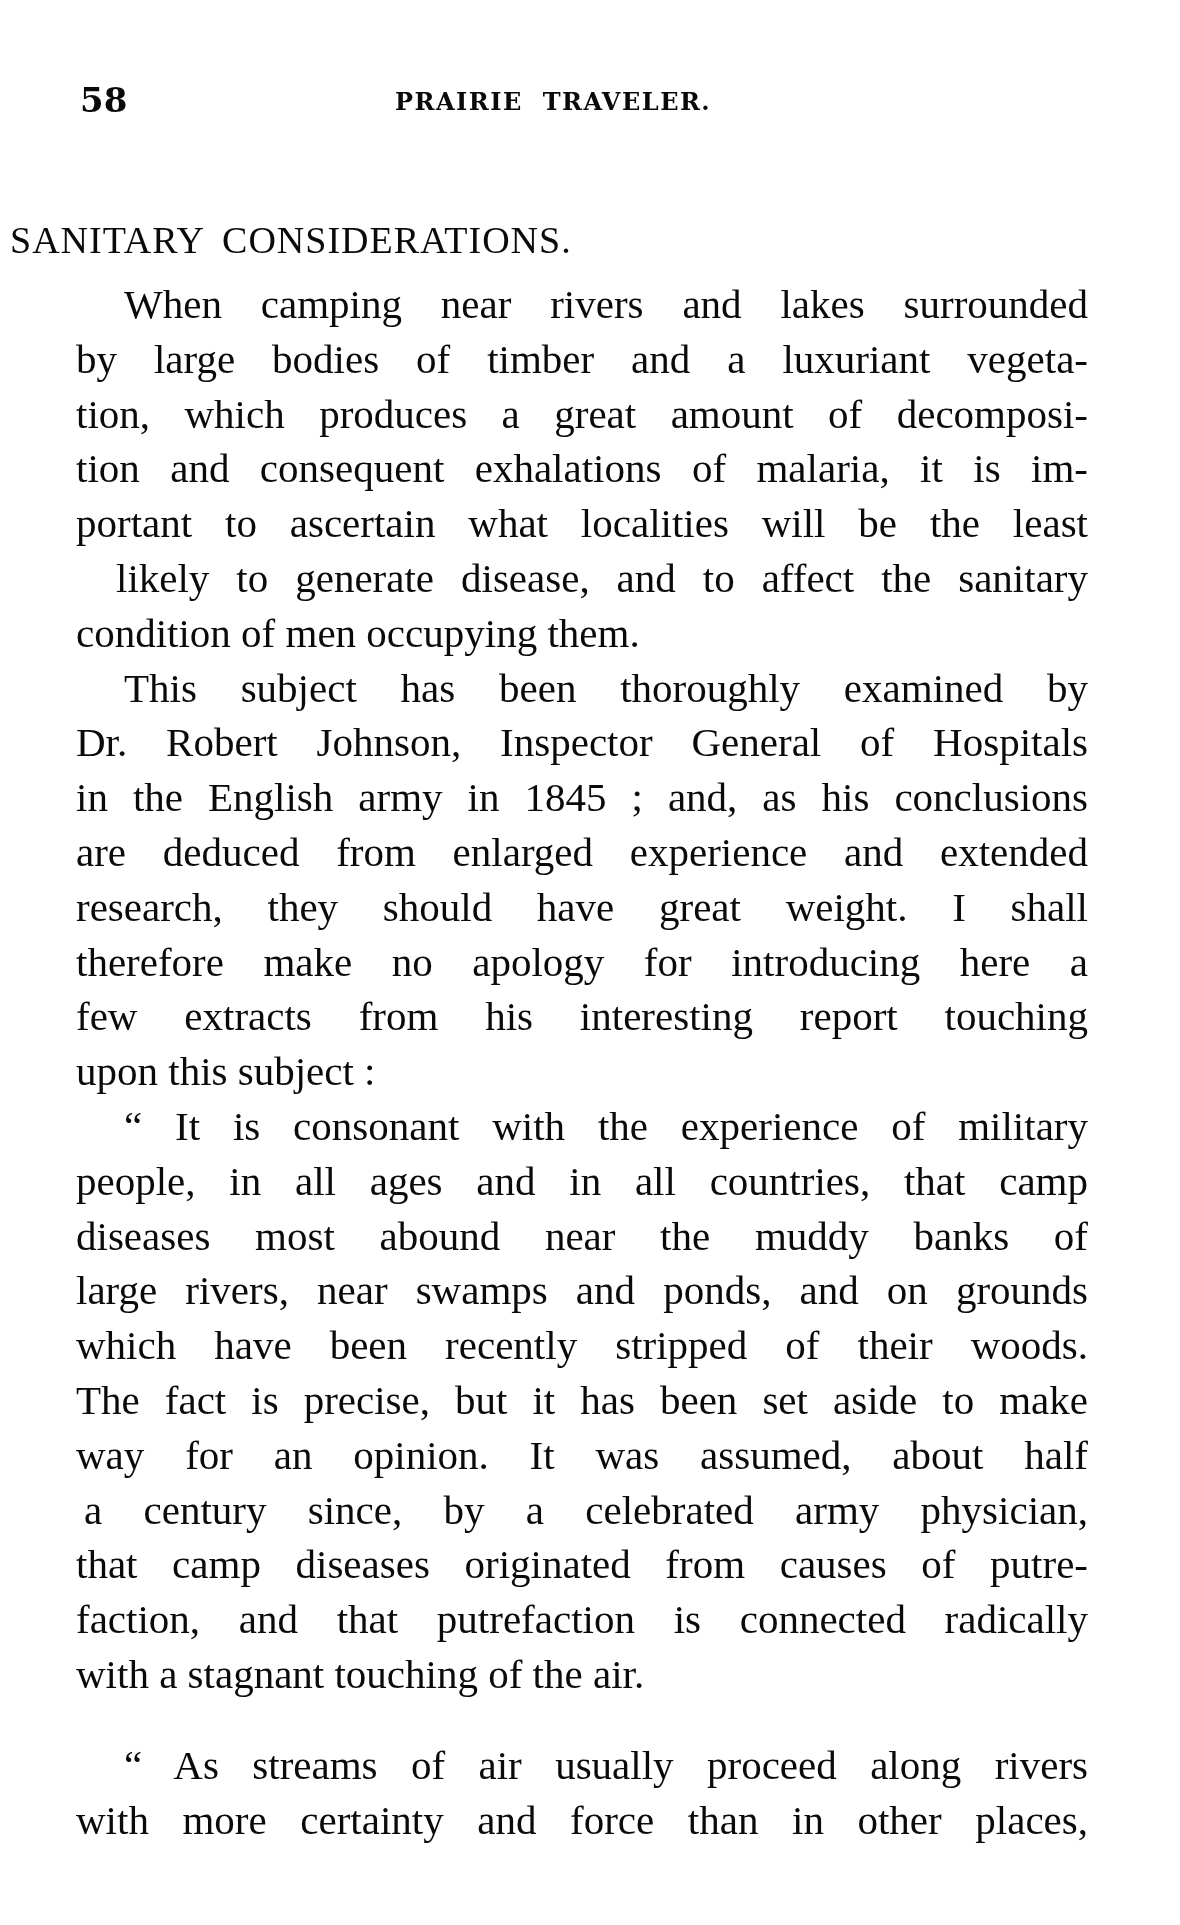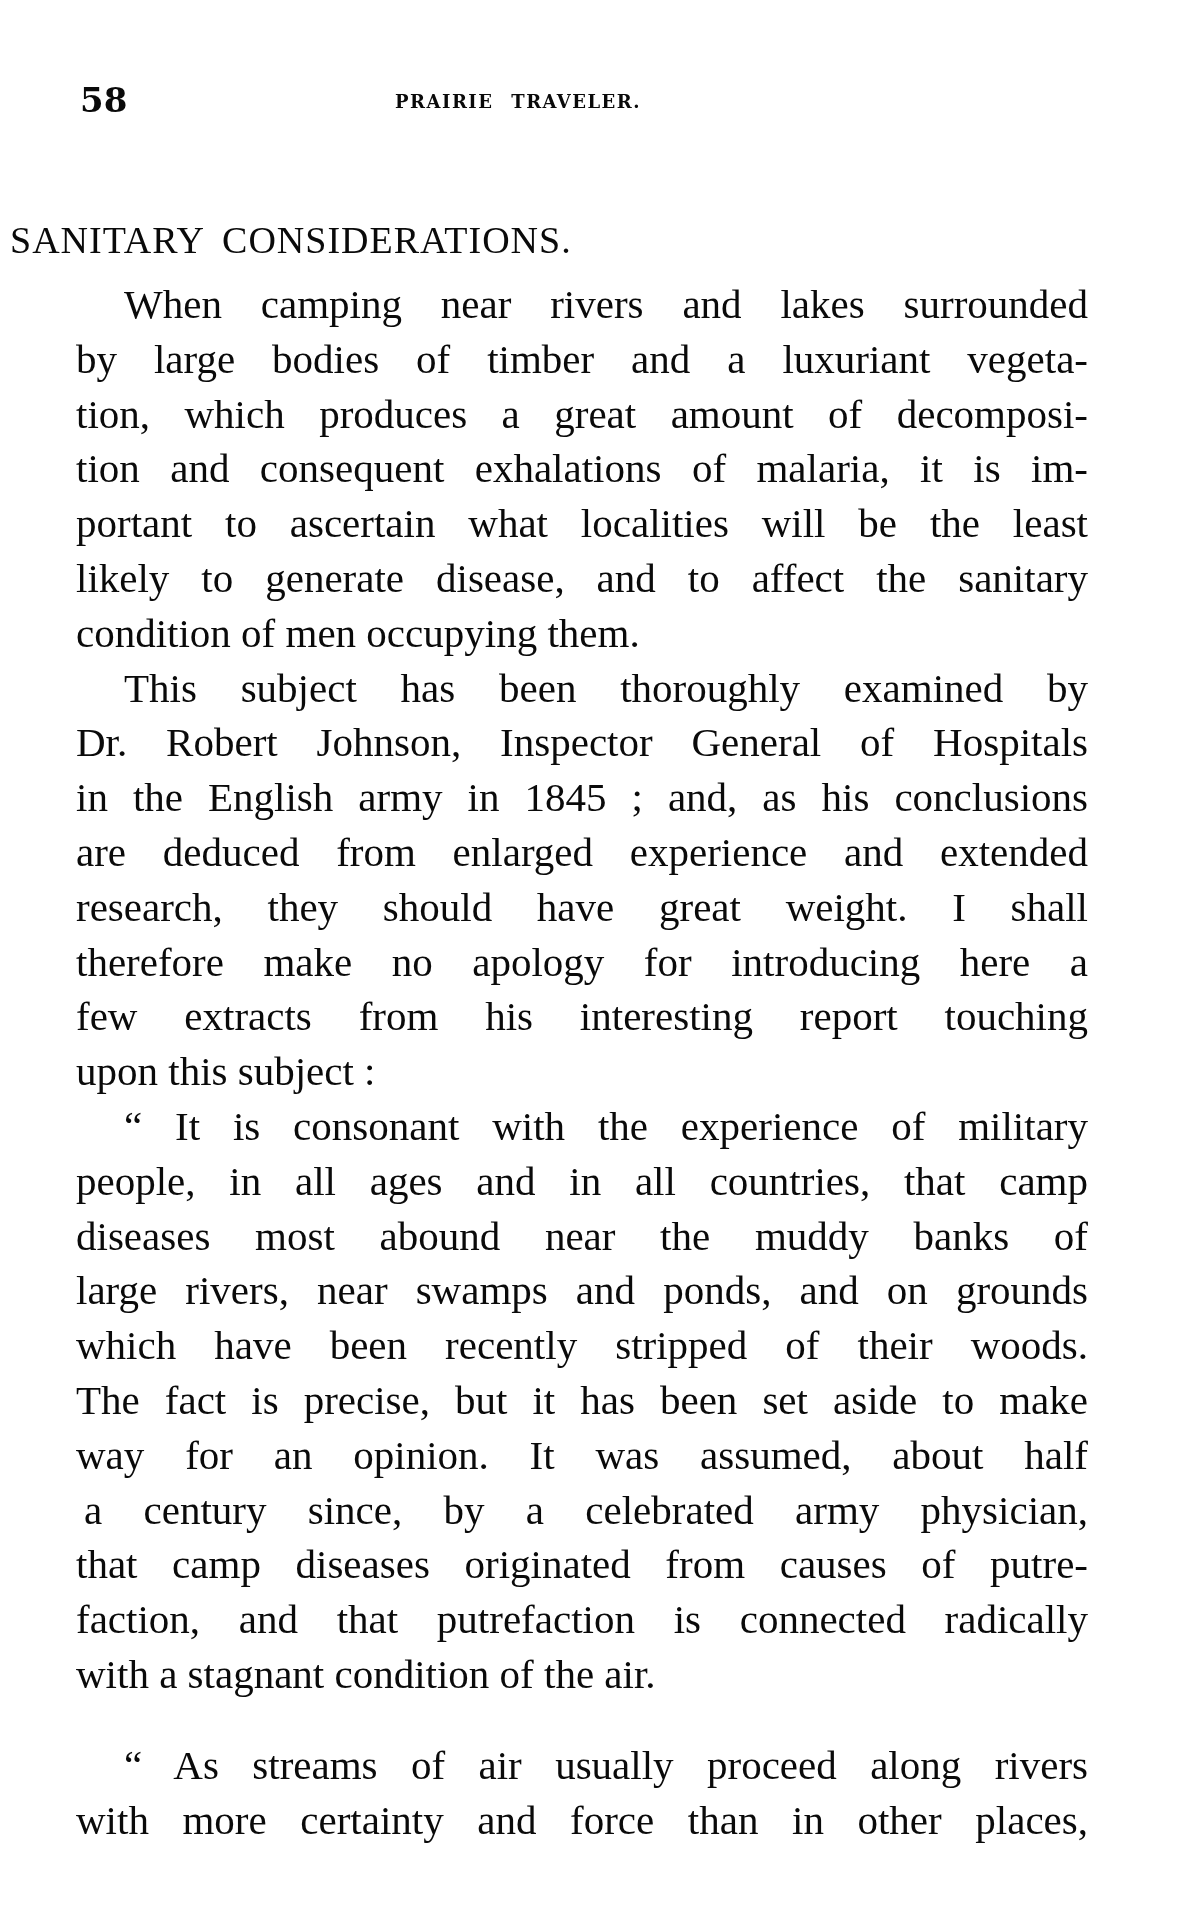--- a/index.html
+++ b/index.html
@@ -37,21 +37,21 @@
     font-weight: bold;
     font-size: 34px;
     line-height: 44px;
   }
   .running-title {
     position: absolute;
     left: 315px;
     top: 4px;
     font-family: "DejaVu Serif", serif;
     font-weight: bold;
-    font-size: 18px;
+    font-size: 24px;
     letter-spacing: 1.5px;
     word-spacing: 10px;
     line-height: 40px;
   }
   .section-title {
     position: absolute;
     top: 218px;
     left: 0;
     width: 1180px;
     text-align: left;
@@ -100,21 +100,21 @@
   <div class="section-title">SANITARY CONSIDERATIONS.</div>
 
   <div class="body-text">
 
     <div class="paragraph">
       <span class="line indent" style="white-space: nowrap;">When camping near rivers and lakes surrounded</span>
       <span class="line" style="white-space: nowrap;">by large bodies of timber and a luxuriant vegeta-</span>
       <span class="line" style="white-space: nowrap;">tion, which produces a great amount of decomposi-</span>
       <span class="line" style="white-space: nowrap;">tion and consequent exhalations of malaria, it is im-</span>
       <span class="line" style="white-space: nowrap;">portant to ascertain what localities will be the least</span>
-      <span class="line" style="white-space: nowrap;">likely to generate disease, and to affect the sanitary</span>
+      <span class="line" style="white-space: nowrap; margin-left: 40px;">likely to generate disease, and to affect the sanitary</span>
       <span class="line last" style="white-space: nowrap;">condition of men occupying them.</span>
     </div>
 
     <div class="paragraph">
       <span class="line indent" style="white-space: nowrap;">This subject has been thoroughly examined by</span>
       <span class="line" style="white-space: nowrap;">Dr. Robert Johnson, Inspector General of Hospitals</span>
       <span class="line" style="white-space: nowrap;">in the English army in 1845 ; and, as his conclusions</span>
       <span class="line" style="white-space: nowrap;">are deduced from enlarged experience and extended</span>
       <span class="line" style="white-space: nowrap;">research, they should have great weight.  I shall</span>
       <span class="line" style="white-space: nowrap;">therefore make no apology for introducing here a</span>
@@ -126,21 +126,21 @@
       <span class="line indent" style="white-space: nowrap;">“ It is consonant with the experience of military</span>
       <span class="line" style="white-space: nowrap;">people, in all ages and in all countries, that camp</span>
       <span class="line" style="white-space: nowrap;">diseases most abound near the muddy banks of</span>
       <span class="line" style="white-space: nowrap;">large rivers, near swamps and ponds, and on grounds</span>
       <span class="line" style="white-space: nowrap;">which have been recently stripped of their woods.</span>
       <span class="line" style="white-space: nowrap;">The fact is precise, but it has been set aside to make</span>
       <span class="line" style="white-space: nowrap;">way for an opinion.  It was assumed, about half</span>
       <span class="line" style="white-space: nowrap; margin-left: 8px;">a century since, by a celebrated army physician,</span>
       <span class="line" style="white-space: nowrap;">that camp diseases originated from causes of putre-</span>
       <span class="line" style="white-space: nowrap;">faction, and that putrefaction is connected radically</span>
-      <span class="line last" style="white-space: nowrap;">with a stagnant condition of the air.</span>
+      <span class="line last" style="white-space: nowrap;">with a stagnant touching of the air.</span>
     </div>
 
     <div class="paragraph">
       <span class="line indent" style="white-space: nowrap; margin-top: 36px;">“ As streams of air usually proceed along rivers</span>
       <span class="line" style="white-space: nowrap;">with more certainty and force than in other places,</span>
     </div>
 
   </div>
 </div>
 

